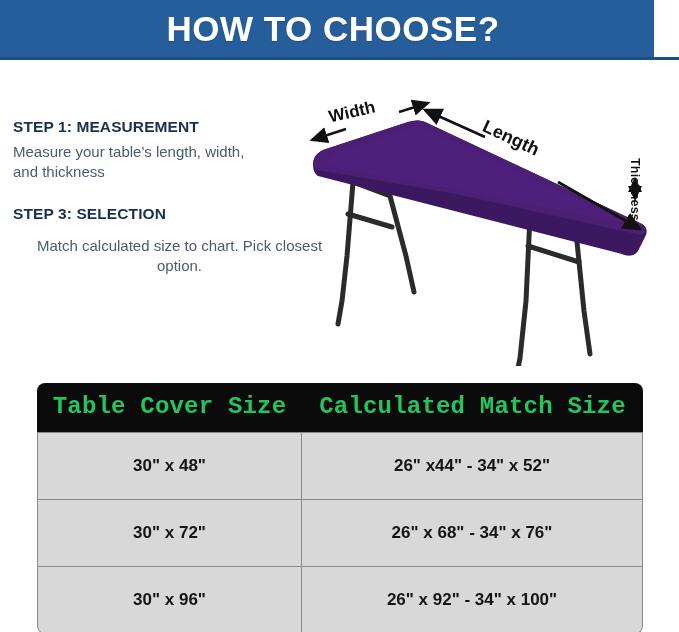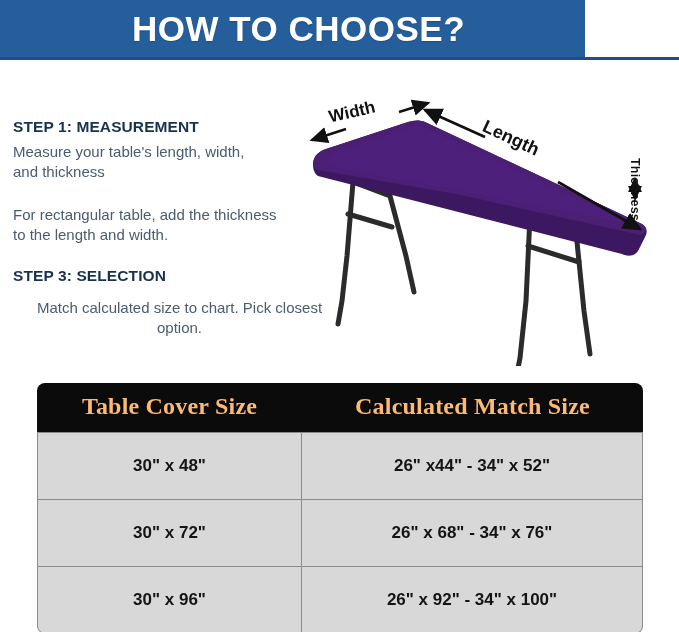--- a/index.html
+++ b/index.html
@@ -14,21 +14,21 @@
     overflow: hidden;
     font-family: "Liberation Sans", sans-serif;
     -webkit-font-smoothing: antialiased;
   }
 
   
   .header-bar {
     position: absolute;
     left: 0;
     top: 0;
-    width: 585px;
+    width: 654px;
     height: 57px;
     background: #255E9B;
     display: flex;
     align-items: center;
     justify-content: center;
   }
   .header-bar-underline {
     position: absolute;
     left: 0;
     top: 57px;
@@ -122,22 +122,22 @@
     position: absolute;
     left: 37px;
     top: 383px;
     width: 606px;
     border-collapse: separate;
     border-spacing: 0;
     table-layout: fixed;
   }
   .size-table thead th {
     background: #0b0b0b;
-    color: #fdba74;
-    font-family: Liberation Serif, serif;
+    color: #22c55e;
+    font-family: Liberation Mono, monospace;
     font-size: 24px;
     font-weight: bold;
     height: 47px;
     padding: 0 0 2px 0;
     text-align: center;
     letter-spacing: 0.2px;
   }
   .size-table thead th.col-head-left  { border-radius: 8px 0 0 0; }
   .size-table thead th.col-head-right { border-radius: 0 8px 0 0; }
 
@@ -171,22 +171,20 @@
 
 <div class="steps">
 
   <div class="step-block step-1">
     <div class="step-title">STEP 1: MEASUREMENT</div>
     <div class="step-body">Measure your table's length, width,
 and thickness</div>
   </div>
 
   <div class="step-block step-2">
-    <div class="step-body">For rectangular table, add the thickness
-to the length and width.</div>
   </div>
 
   <div class="step-block step-3">
     <div class="step-title">STEP 3: SELECTION</div>
     <div class="step-body">Match calculated size to chart. Pick closest option.</div>
   </div>
 
 </div>
 
 <div class="illustration">

